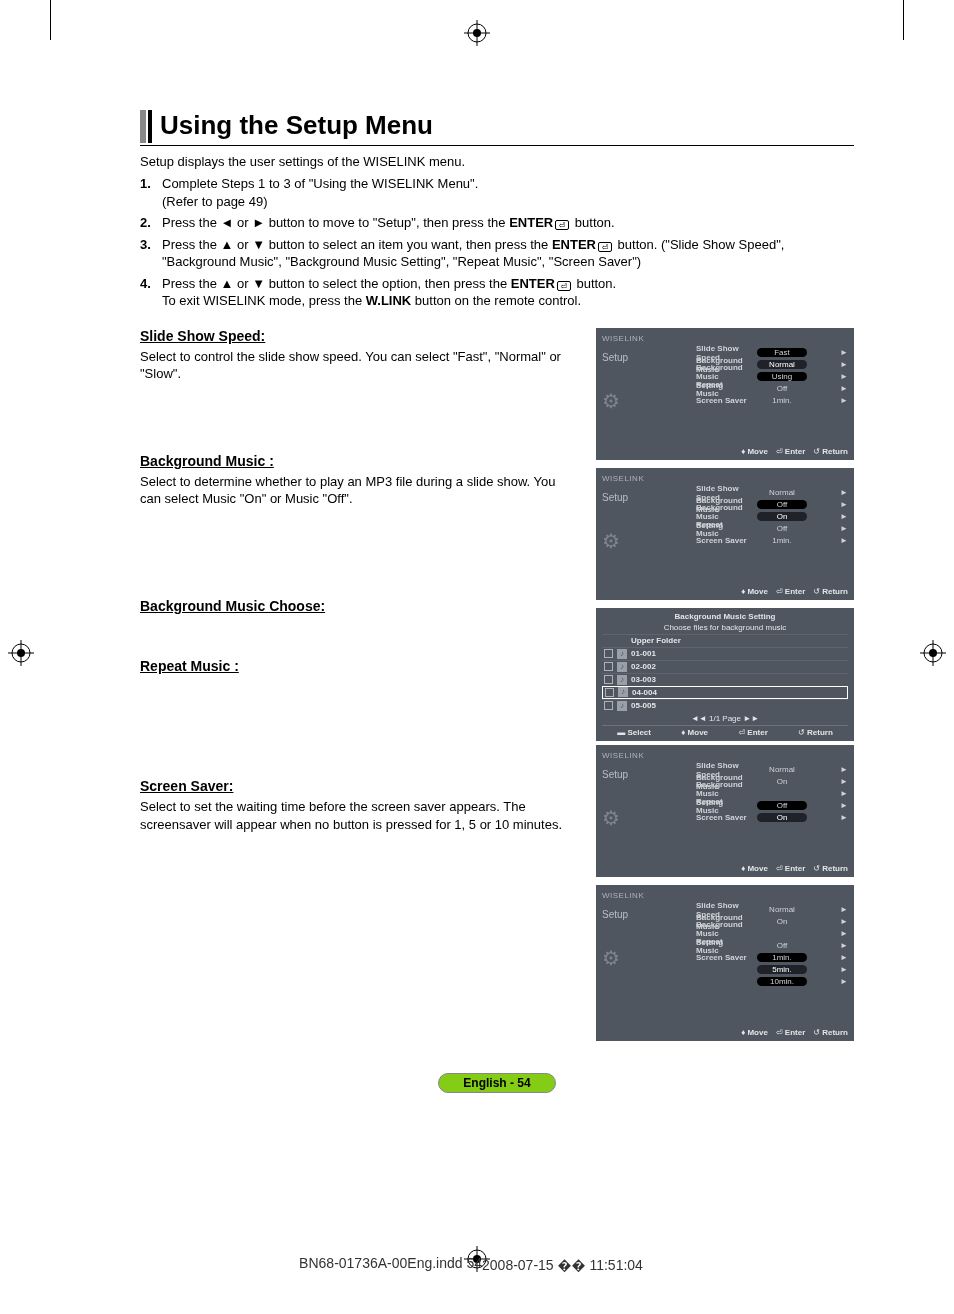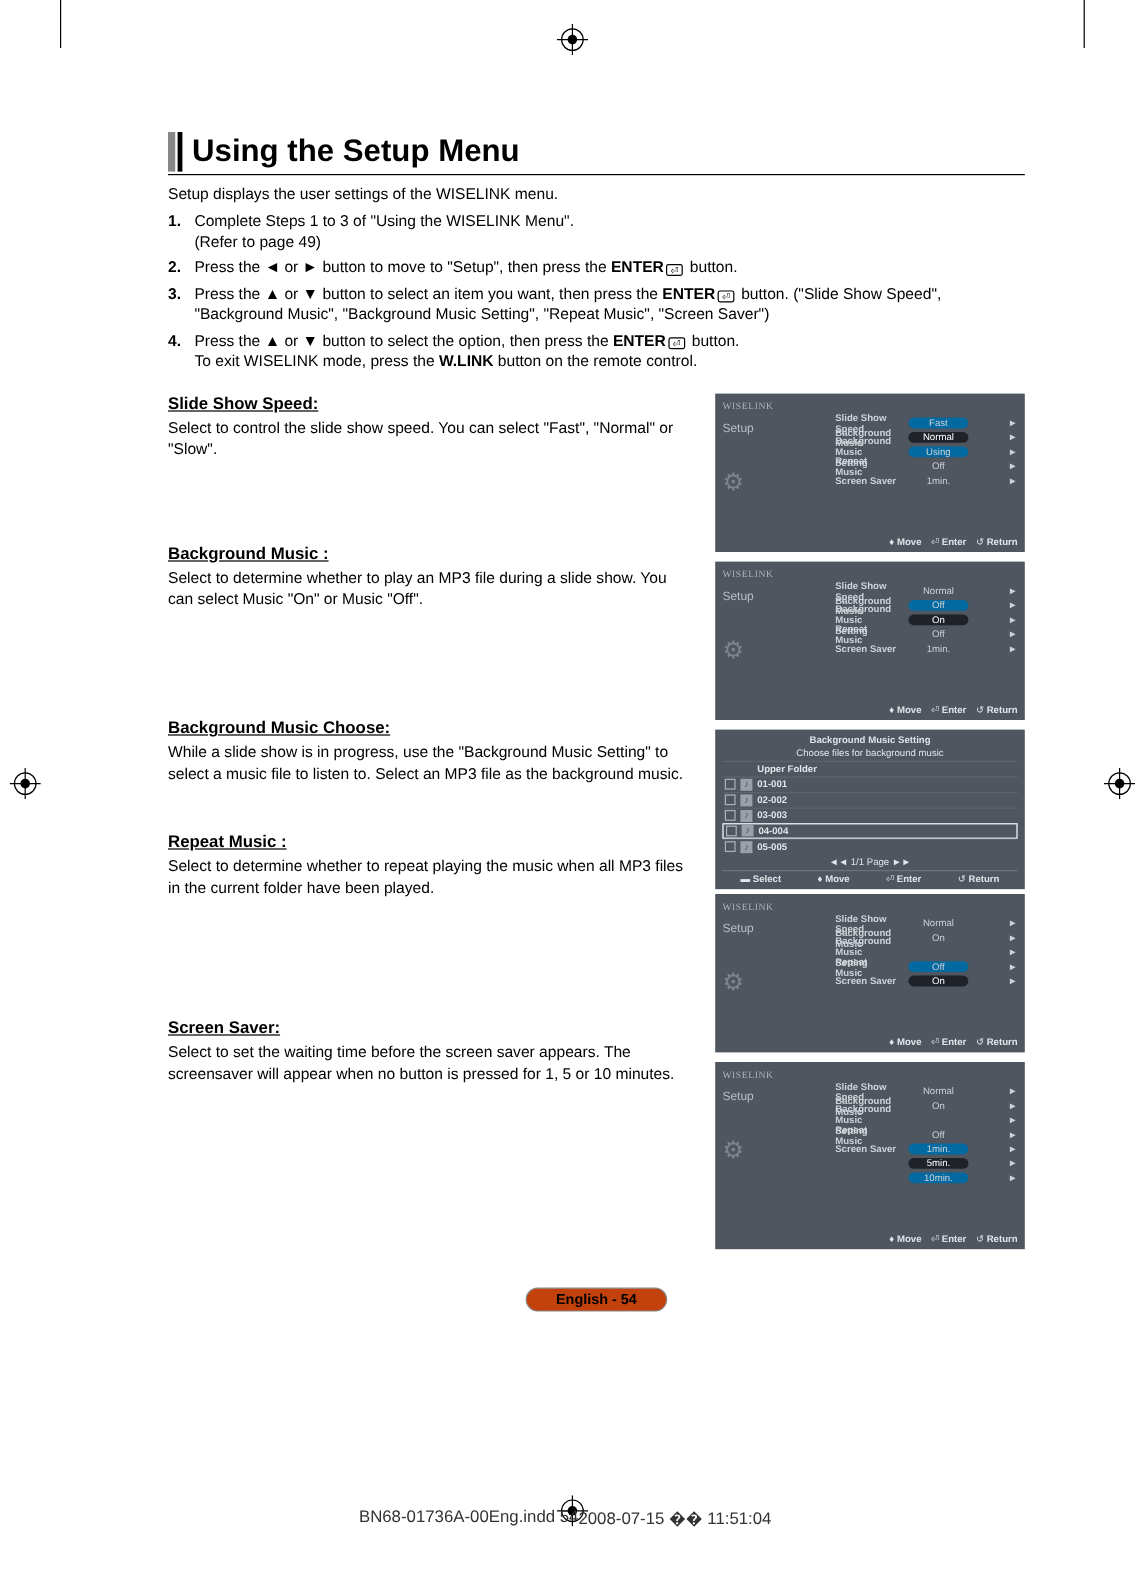--- a/index.html
+++ b/index.html
@@ -66,35 +66,35 @@
     font-size:14px;
     margin-bottom:4px;
   }
   .sec-body{ line-height:1.35; max-width:440px;}
   
   .osd{
     width:258px; background:#4f5660; color:#cfd2d7;
     font-size:8px; padding:6px 6px 4px 6px; position:relative;
     margin-bottom:4px;
   }
-  .osd .brand{ font-size:8px; letter-spacing:0.5px; color:#aeb3bb;font-family:Liberation Serif, serif;}
+  .osd .brand{ font-size:8px; letter-spacing:0.5px; color:#aeb3bb;}
   .osd .side{
     position:absolute; left:6px; top:24px; width:44px;
   }
   .osd .side .lbl{ color:#b9bec6; font-size:10px; margin-bottom:26px;}
   .osd .gear{ color:#7e848e; font-size:20px;}
   .osd .grid{
     margin-left:50px; margin-top:4px;
   }
   .osd .row{ display:flex; align-items:center; height:12px;}
   .osd .row .k{ width:95px; color:#cfd2d7; font-weight:bold; font-size:8px;padding-left:44px;}
   .osd .row .v{ width:70px; text-align:center; font-size:8px;}
   .osd .row .arr{ color:#cfd2d7; font-size:8px; margin-left:auto;}
   .pill{
-    background:#0369a1; border-radius:6px; padding:0 6px; display:inline-block;
+    background:#000000; border-radius:6px; padding:0 6px; display:inline-block;
     min-width:50px;
   }
   .pill.sel{ background:#1f2329; color:#fff;}
   .osd .footer{
     margin-top:40px; text-align:right; font-size:8px; color:#e3e5e8;
   }
   .osd .footer span{ margin-left:8px;}
   .osd .footer b{ font-weight:bold;}
   
   .osd2{
@@ -111,21 +111,21 @@
   .osd2 .chk{ width:9px;height:9px;border:1px solid #aeb3bb;}
   .osd2 .note{ width:10px;height:10px; background:#9aa0aa; font-size:8px; text-align:center; line-height:10px; color:#4f5660;}
   .osd2 .fname{ font-weight:bold;}
   .osd2 .pgr{ text-align:center; margin:2px 0;}
   .osd2 .ftr{ display:flex; justify-content:space-around; border-top:1px solid #6b727c; padding-top:2px;}
   .page-foot{
     text-align:center; margin-top:28px;
   }
   .page-foot .pill-foot{
     display:inline-block; border:1px solid #888; border-radius:12px;
-    padding:2px 24px; font-size:12px; font-weight:bold; background:#c2410c;
+    padding:2px 24px; font-size:12px; font-weight:bold; background:#84cc16;
   }
   .imprint{
     position:absolute; bottom:6px; left:48px; right:60px;
     display:flex; justify-content:center; font-size:14px; color:#333;
   }
   .col{
     display:flex; flex-direction:column; gap:4px;
   }
 </style>
 </head>
@@ -185,24 +185,22 @@
 
   <div class="section">
     <div class="left">
       <div class="sec-head">Slide Show Speed:</div>
       <div class="sec-body">Select to control the slide show speed. You can select "Fast", "Normal" or "Slow".</div>
       <div style="height:70px"></div>
       <div class="sec-head">Background Music :</div>
       <div class="sec-body">Select to determine whether to play an MP3 file during a slide show. You can select Music "On" or Music "Off".</div>
       <div style="height:90px"></div>
       <div class="sec-head">Background Music Choose:</div>
-      <div class="sec-body">While a slide show is in progress, use the "Background Music Setting" to select a music file to listen to. Select an MP3 file as the background music.</div>
       <div style="height:40px"></div>
       <div class="sec-head">Repeat Music :</div>
-      <div class="sec-body">Select to determine whether to repeat playing the music when all MP3 files in the current folder have been played.</div>
       <div style="height:100px"></div>
       <div class="sec-head">Screen Saver:</div>
       <div class="sec-body">Select to set the waiting time before the screen saver appears. The screensaver will appear when no button is pressed for 1, 5 or 10 minutes.</div>
     </div>
 
     <div class="col">
       <div class="osd" id="osd1">
           <div class="brand">WISELINK</div>
           <div class="side">
             <div class="lbl">Setup</div>

